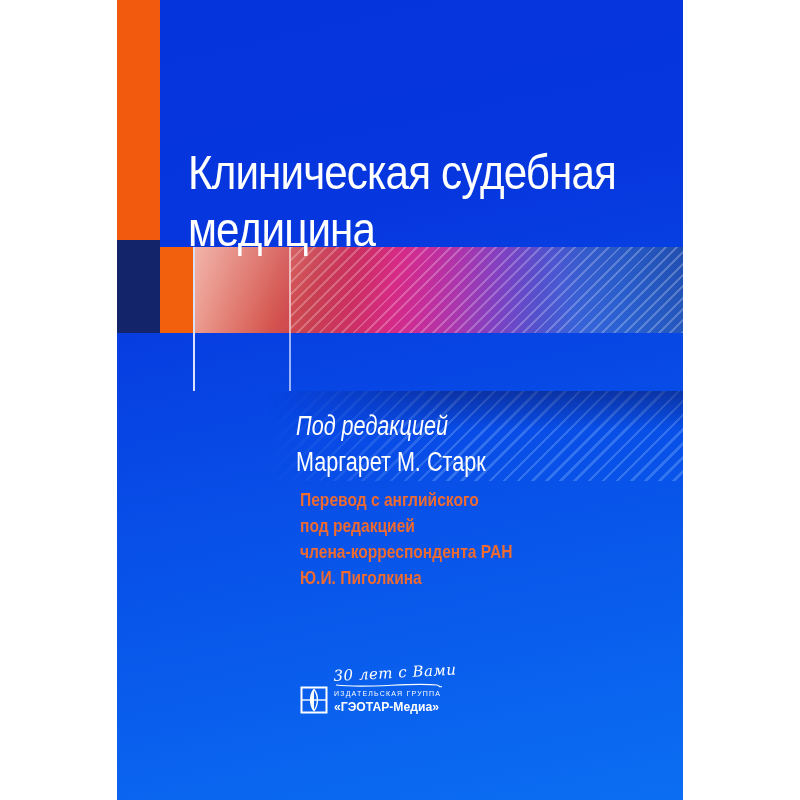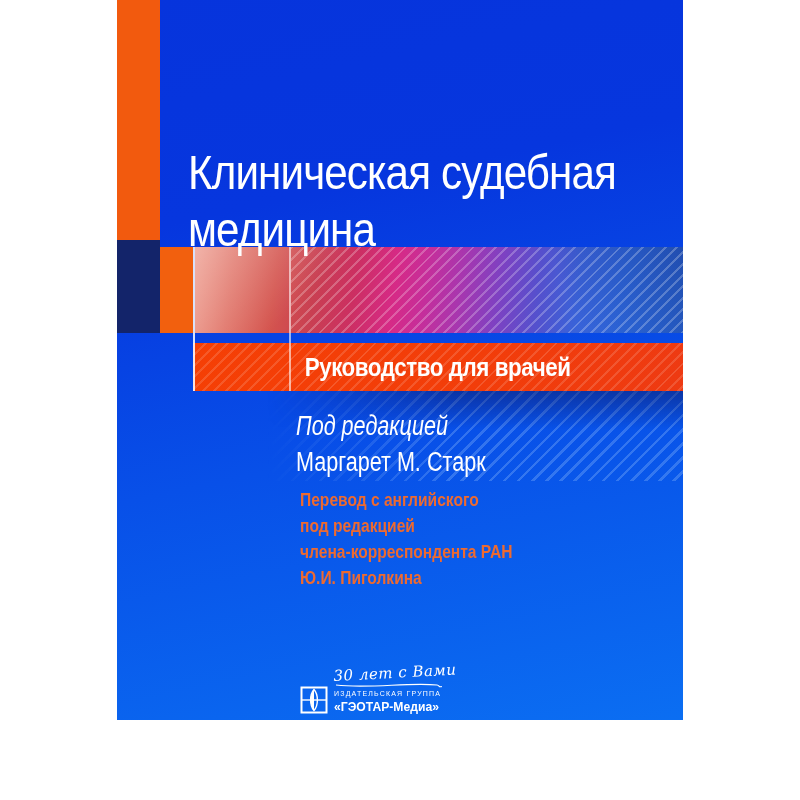--- a/index.html
+++ b/index.html
@@ -2,21 +2,21 @@
 <html><head>
 <meta charset="utf-8">
 <style>
   * { margin:0; padding:0; box-sizing:border-box; }
   html,body { width:800px; height:800px; }
   body { background:#ffffff; font-family:"Liberation Sans", sans-serif; overflow:hidden; }
 
   .page { position:relative; width:800px; height:800px; background:#ffffff; }
 
   .cover {
-    position:absolute; left:117px; top:0; width:566px; height:720px;
+    position:absolute; left:117px; top:0; width:566px; height:800px;
     background:linear-gradient(168deg, #0634dc 0%, #0636de 28%, #0850e8 60%, #0b6ef2 100%);
     overflow:hidden;
   }
 
   
   .strip-orange { position:absolute; left:0; top:0; width:43px; height:240px; background:#f25a0e; }
   .strip-navy   { position:absolute; left:0; top:240px; width:43px; height:93px; background:#13246a; }
   .block-orange { position:absolute; left:43px; top:247px; width:33px; height:86px; background:#f2600e; }
 
   
@@ -107,23 +107,20 @@
     <div class="vline1"></div>
     <div class="vline2"></div>
 
     <div class="hatch-below"></div>
 
     <div class="title">
       <div>Клиническая судебная</div>
       <div>медицина</div>
     </div>
 
-    <div class="banner">
-      <span class="banner-text">Руководство для врачей</span>
-    </div>
 
     <div class="edited">
       <div class="by">Под редакцией</div>
       <div class="name">Маргарет М. Старк</div>
     </div>
 
     <div class="credits">
       <div>Перевод с английского</div>
       <div>под редакцией</div>
       <div>члена-корреспондента РАН</div>

